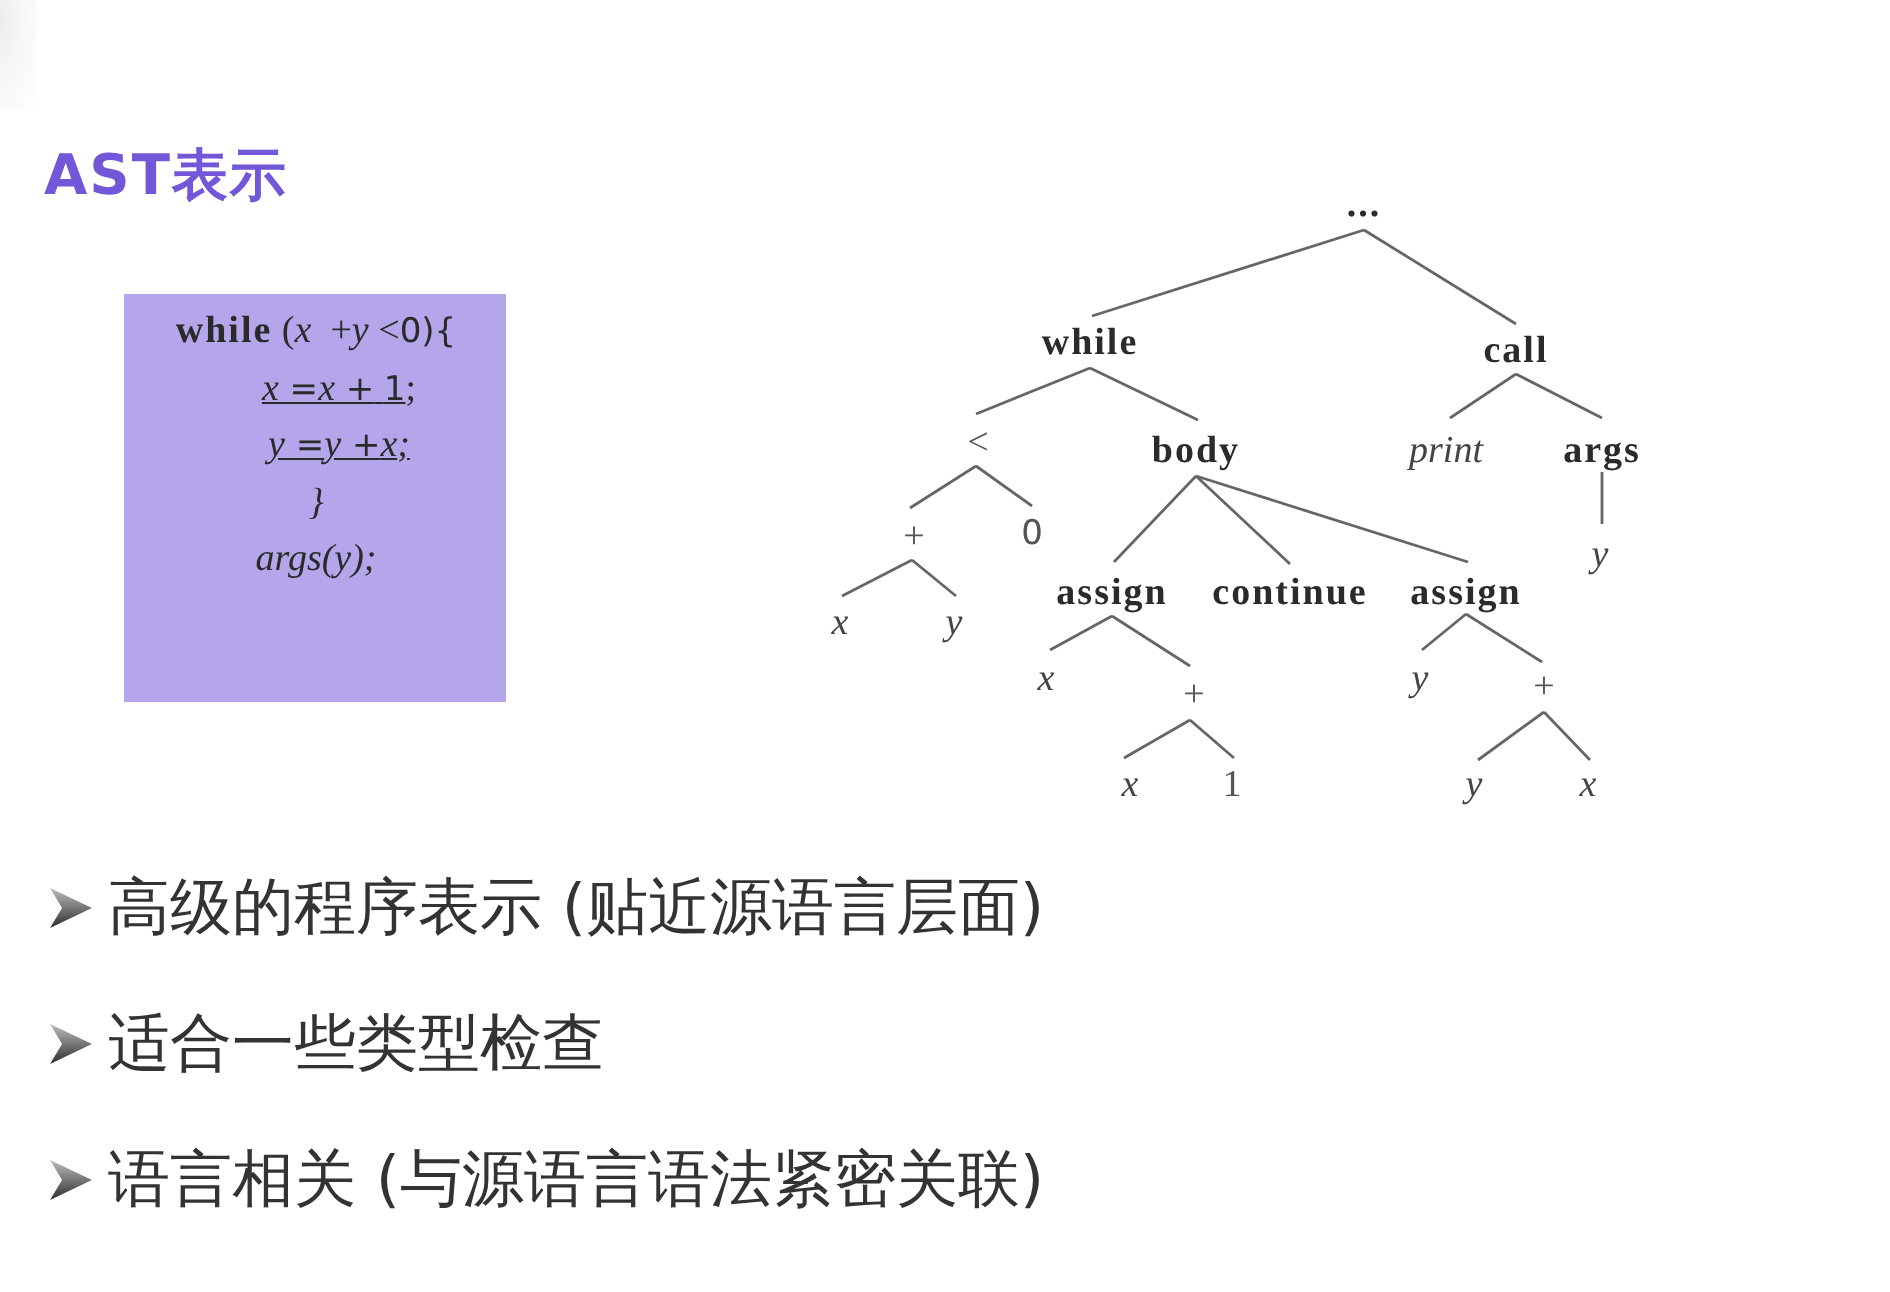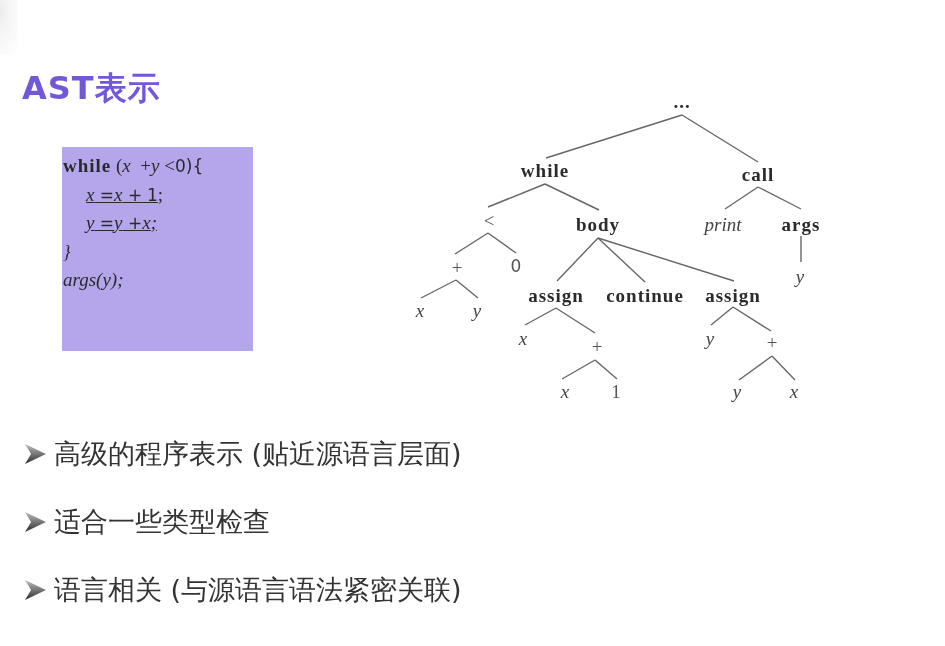--- a/index.html
+++ b/index.html
@@ -8,45 +8,45 @@
     background: #ffffff;
     font-family: "DejaVu Sans", "Liberation Sans", sans-serif;
   }
   .corner-shade {
     position: absolute; left: 0; top: 0; width: 18px; height: 55px;
     background: radial-gradient(ellipse at 0 10px, #ececec 0%, #f6f6f6 40%, rgba(255,255,255,0) 100%);
   }
   .title {
     position: absolute; left: 22px; top: 64px;
     font-family: "DejaVu Sans", sans-serif;
-    font-weight: bold; font-size: 32px; color: #7357d9;
+    font-weight: bold; font-size: 28px; color: #7357d9;
     letter-spacing: 1px; line-height: 48px;
   }
   .code-box {
     position: absolute; left: 62px; top: 147px; width: 191px; height: 204px;
     background: #b5a6ec;
     font-family: "Liberation Serif", serif; font-size: 19px; color: #2a2a2a;
     box-sizing: border-box; padding-top: 5px;
   }
-  .code-line { height: 28.5px; line-height: 28.5px; white-space: pre; padding-left: 1px; }
+  .code-line { height: 28.5px; line-height: 28.5px; white-space: pre; padding-left: 1px; text-align: center; }
   .code-line.indent { padding-left: 24px; text-decoration: underline; }
   .kw { font-weight: bold; letter-spacing: 1px; }
   .var { font-style: italic; }
   .num { font-family: "DejaVu Sans", sans-serif; font-size: 17px; }
   .tree { position: absolute; left: 0; top: 0; width: 945px; height: 646px; }
   .tree text { font-family: "Liberation Serif", serif; fill: #2b2b2b; }
   .tree .bold { font-weight: bold; font-size: 19px; letter-spacing: 1px; }
   .tree .ital { font-style: italic; font-size: 19px; fill: #444; }
   .tree .sym { font-size: 19px; fill: #555; }
   .tree .sans { font-family: "DejaVu Sans", sans-serif; font-size: 17px; }
   .tree line { stroke: #666; stroke-width: 1.4; }
   .bullets { position: absolute; left: 22px; top: 420px; }
   .bullet {
     display: flex; align-items: center; height: 68px;
-    font-family: "DejaVu Sans", sans-serif; font-size: 27px; color: #333;
+    font-family: "DejaVu Sans", sans-serif; font-size: 31px; color: #333;
   }
   .bullet-icon { width: 28px; height: 34px; margin-right: 4px; }
 </style>
 </head>
 <body>
 
 <div class="corner-shade"></div>
 
 <div class="title">AST表示</div>
 

